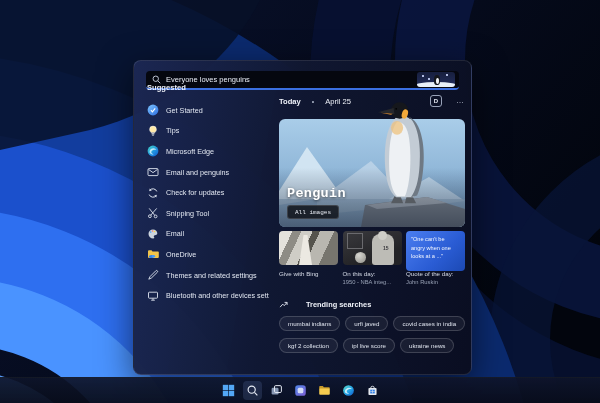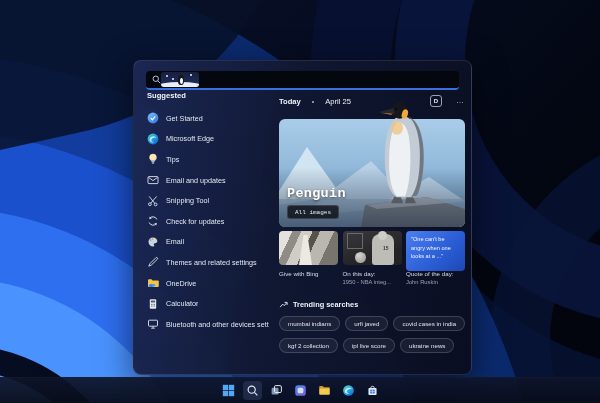--- a/index.html
+++ b/index.html
@@ -29,21 +29,21 @@
   }
   .pengart{
     width:38px;height:15px;border-radius:3px;overflow:hidden;position:relative;
     background:linear-gradient(#171f3e,#232e5c);flex:0 0 auto;
   }
   .pengart .snow{position:absolute;bottom:-4px;left:-4px;right:-4px;height:9px;background:#e8f0f8;border-radius:50%;}
   .pengart .pg{position:absolute;bottom:2px;left:17px;width:6px;height:10px;background:#15171c;border-radius:45% 45% 40% 40%;}
   .pengart .pg:after{content:"";position:absolute;left:1.5px;top:3px;width:3px;height:6px;background:#f4f6f9;border-radius:50%;}
   .pengart .star{position:absolute;width:1.5px;height:1.5px;background:#cfd9ff;border-radius:50%;}
   
-  .suggested{position:absolute;left:13px;top:30px;width:122px;}
+  .suggested{position:absolute;left:13px;top:22px;width:122px;}
   .sugg-title{font-size:7.6px;font-weight:bold;color:#f0f3fa;margin-bottom:9px;}
   .sugg-item{display:flex;align-items:center;gap:7px;height:18.6px;margin-bottom:2px;cursor:default;}
   .sugg-item .lbl{font-size:7.2px;color:#e3e8f2;white-space:nowrap;overflow:hidden;}
   .sugg-item svg{flex:0 0 auto;}
   
   .rightcol{position:absolute;left:145px;top:34px;width:186px;}
   .today-row{display:flex;align-items:center;font-size:7.6px;color:#eef1f8;height:12px;gap:7px;}
   .today-row .dot{margin:0 4px;color:#aab3c6;font-size:7px;}
   .today-row .sp{flex:1;}
   .badge-d{
@@ -80,21 +80,21 @@
     background:radial-gradient(circle at 35% 30%,#d8d7d1,#8f8e88);}
   .img-bball .frame{position:absolute;left:4px;top:2px;width:14px;height:14px;border:1px solid #6a6a6e;}
   .mini-quote{height:40px;margin-bottom:-6px;border-radius:4px;overflow:hidden;position:relative;
     background:linear-gradient(135deg,#4b7ef0 0%,#2a5cd4 60%,#1c49b4 100%);
     box-sizing:border-box;padding:4px 5px;}
   .mini-quote .qt{font-size:5.6px;line-height:1.55;color:#f3f7ff;}
   .cap1{font-size:6.2px;color:#d7dce8;margin-top:5px;line-height:1.4;white-space:nowrap;}
   .cap2{font-size:5.8px;color:#97a0b4;line-height:1.35;white-space:nowrap;}
   
   .trending{margin-top:14px;}
-  .trend-head{display:flex;align-items:center;gap:5px;font-size:7.4px;font-weight:bold;color:#eef1f8;}
+  .trend-head{display:flex;align-items:center;gap:18px;font-size:7.4px;font-weight:bold;color:#eef1f8;}
   .pill-row{display:flex;gap:5px;margin-top:7px;}
   .pill{
     font-size:6.2px;color:#dfe4ee;padding:3px 8px;border-radius:9px;white-space:nowrap;
     background:rgba(255,255,255,.055);border:1px solid rgba(255,255,255,.17);
   }
   
   .taskbar{
     position:absolute;left:0;right:0;bottom:0;height:25px;
     background:linear-gradient(rgba(14,20,42,.92),rgba(8,12,26,.95));
     border-top:1px solid rgba(255,255,255,.05);
@@ -131,20 +131,21 @@
   </svg>
 </div>
 
 <div class="panel">
 
   <div class="searchbox">
     <svg width="9" height="9" viewBox="0 0 12 12">
       <circle cx="5" cy="5" r="3.6" fill="none" stroke="#cfd6e4" stroke-width="1.2"></circle>
       <path d="M7.8 7.8 L11 11" stroke="#cfd6e4" stroke-width="1.2"></path>
     </svg>
+    <input type="text" value="Everyone loves penguins" style="">
     <div class="pengart">
       <span class="star" style="left:5px;top:3px"></span>
       <span class="star" style="left:11px;top:6px"></span>
       <span class="star" style="left:29px;top:2px"></span>
       <div class="snow"></div>
       <div class="pg"></div>
     </div>
   </div>
 
   <div class="suggested">
@@ -155,112 +156,99 @@
         <defs>
             <linearGradient id="g1" x1="0" y1="0" x2="1" y2="1">
               <stop offset="0" stop-color="#7cc4ff"></stop>
               <stop offset="1" stop-color="#2f6fe0"></stop>
             </linearGradient>
           </defs>
         <circle cx="6" cy="6" r="5.4" fill="url(#g1)"></circle>
         <path d="M3.9 6.2 L5.4 7.8 L8.2 4.3" stroke="#fff" fill="none" stroke-width="1.1"></path>
       </svg>
       <span class="lbl">Get Started</span>
+    </div>
+
+    <div class="sugg-item">
+      <svg width="12" height="12" viewBox="0 0 12 12">
+        <path d="M6 1.1 a3.4 3.4 0 0 1 3.4 3.4 c0 1.6-1 2.3-1.5 3.1 H4.1 c-.5-.8-1.5-1.5-1.5-3.1 A3.4 3.4 0 0 1 6 1.1 Z" fill="#ffe9a8" stroke="#f5f7fb" stroke-width="0.5"></path>
+        <rect x="4.5" y="8.2" width="3" height="1.2" rx="0.4" fill="#dfe3ea"></rect>
+        <rect x="4.9" y="9.8" width="2.2" height="1" rx="0.4" fill="#aab0bd"></rect>
+      </svg>
+      <span class="lbl">Tips</span>
     </div>
 
     <div class="sugg-item">
       <svg width="12" height="12" viewBox="0 0 12 12">
         <defs>
             <linearGradient id="g2" x1="0" y1="0" x2="1" y2="1">
               <stop offset="0" stop-color="#45d6c8"></stop>
               <stop offset="0.6" stop-color="#1e8fe0"></stop>
               <stop offset="1" stop-color="#1256c8"></stop>
             </linearGradient>
           </defs>
         <circle cx="6" cy="6" r="5.4" fill="url(#g2)"></circle>
         <path d="M2.6 7.6 A3.8 3.8 0 0 1 9.6 5.2 C8.2 4.4 5.2 4.6 4.4 6.6 C3.9 7.9 5 9 6.6 9.2 C5 9.8 3.2 9 2.6 7.6 Z" fill="#d9f4ff" opacity="0.85"></path>
       </svg>
       <span class="lbl">Microsoft Edge</span>
     </div>
 
     <div class="sugg-item">
       <svg width="12" height="12" viewBox="0 0 12 12">
-        <path d="M6 1.1 a3.4 3.4 0 0 1 3.4 3.4 c0 1.6-1 2.3-1.5 3.1 H4.1 c-.5-.8-1.5-1.5-1.5-3.1 A3.4 3.4 0 0 1 6 1.1 Z" fill="#ffe9a8" stroke="#f5f7fb" stroke-width="0.5"></path>
-        <rect x="4.5" y="8.2" width="3" height="1.2" rx="0.4" fill="#dfe3ea"></rect>
-        <rect x="4.9" y="9.8" width="2.2" height="1" rx="0.4" fill="#aab0bd"></rect>
-      </svg>
-      <span class="lbl">Tips</span>
-    </div>
-
-    <div class="sugg-item">
-      <svg width="12" height="12" viewBox="0 0 12 12">
         <rect x="1" y="2.6" width="10" height="7" rx="1" fill="none" stroke="#dfe5f0" stroke-width="0.9"></rect>
         <path d="M1.5 3.4 L6 6.6 L10.5 3.4" stroke="#dfe5f0" fill="none" stroke-width="0.9"></path>
       </svg>
-      <span class="lbl">Email and updates</span>
-    </div>
-
-    <div class="sugg-item">
-      <svg width="12" height="12" viewBox="0 0 12 12">
-        <circle cx="2.9" cy="9.2" r="1.4" fill="none" stroke="#dfe5f0" stroke-width="0.9"></circle>
-        <circle cx="8.6" cy="9.4" r="1.4" fill="none" stroke="#dfe5f0" stroke-width="0.9"></circle>
-        <path d="M3.8 8.1 L9.7 1.4 M7.7 8.3 L2.2 1.4" stroke="#dfe5f0" stroke-width="0.9"></path>
-      </svg>
-      <span class="lbl">Snipping Tool</span>
+      <span class="lbl">Email and penguins</span>
     </div>
 
     <div class="sugg-item">
       <svg width="12" height="12" viewBox="0 0 12 12">
         <path d="M9.8 4.4 A4.1 4.1 0 0 0 2.6 3.6" fill="none" stroke="#dfe5f0" stroke-width="1"></path>
         <path d="M2.6 1.6 L2.4 4 L4.8 3.6 Z" fill="#dfe5f0"></path>
         <path d="M2.2 7.6 A4.1 4.1 0 0 0 9.4 8.4" fill="none" stroke="#dfe5f0" stroke-width="1"></path>
         <path d="M9.4 10.4 L9.6 8 L7.2 8.4 Z" fill="#dfe5f0"></path>
       </svg>
       <span class="lbl">Check for updates</span>
     </div>
 
     <div class="sugg-item">
       <svg width="12" height="12" viewBox="0 0 12 12">
+        <circle cx="2.9" cy="9.2" r="1.4" fill="none" stroke="#dfe5f0" stroke-width="0.9"></circle>
+        <circle cx="8.6" cy="9.4" r="1.4" fill="none" stroke="#dfe5f0" stroke-width="0.9"></circle>
+        <path d="M3.8 8.1 L9.7 1.4 M7.7 8.3 L2.2 1.4" stroke="#dfe5f0" stroke-width="0.9"></path>
+      </svg>
+      <span class="lbl">Snipping Tool</span>
+    </div>
+
+    <div class="sugg-item">
+      <svg width="12" height="12" viewBox="0 0 12 12">
         <path d="M6 1.4 a4.6 4.6 0 1 0 .2 9.2 c1.2 0 1.4-.9.8-1.5-.6-.7-.2-1.7 1-1.8 1-.1 2.2-.4 2.3-1.7 C10.5 3 8.5 1.4 6 1.4 Z" fill="#ccd4de"></path>
         <circle cx="3.7" cy="4.1" r="0.8" fill="#4aa3ff"></circle>
         <circle cx="5.6" cy="3" r="0.8" fill="#ff7a66"></circle>
         <circle cx="7.6" cy="3.6" r="0.8" fill="#ffd84a"></circle>
       </svg>
       <span class="lbl">Email</span>
     </div>
 
     <div class="sugg-item">
       <svg width="12" height="12" viewBox="0 0 12 12">
-        <path d="M1.8 10.2 L3 7.6 L8.8 1.8 a1.05 1.05 0 0 1 1.5 1.5 L4.4 9 Z" fill="none" stroke="#dfe5f0" stroke-width="0.9"></path>
-      </svg>
-      <span class="lbl">Themes and related settings</span>
-    </div>
-
-    <div class="sugg-item">
-      <svg width="12" height="12" viewBox="0 0 12 12">
         <path d="M1 3.2 a1 1 0 0 1 1-1 h2.5 l1 1.2 H11 a.8.8 0 0 1 .8.8 v4.8 a1 1 0 0 1 -1 1 H2 a1 1 0 0 1 -1-1 Z" fill="#f2c44a"></path>
         <ellipse cx="4.4" cy="8.6" rx="2.5" ry="1.5" fill="#2e7fe8"></ellipse>
         <ellipse cx="6.4" cy="8.2" rx="1.7" ry="1.2" fill="#3f97ff"></ellipse>
       </svg>
       <span class="lbl">OneDrive</span>
     </div>
 
     <div class="sugg-item">
       <svg width="12" height="12" viewBox="0 0 12 12">
-        <rect x="2.8" y="1.2" width="6.4" height="9.6" rx="1" fill="#e6eaf1"></rect>
-        <rect x="3.8" y="2.4" width="4.4" height="2" rx="0.3" fill="#5b6472"></rect>
-        <circle cx="4.5" cy="6.2" r="0.55" fill="#5b6472"></circle>
-          <circle cx="6" cy="6.2" r="0.55" fill="#5b6472"></circle>
-          <circle cx="7.5" cy="6.2" r="0.55" fill="#5b6472"></circle>
-        <circle cx="4.5" cy="8" r="0.55" fill="#5b6472"></circle>
-          <circle cx="6" cy="8" r="0.55" fill="#5b6472"></circle>
-          <circle cx="7.5" cy="8" r="0.55" fill="#5b6472"></circle>
-      </svg>
-      <span class="lbl">Calculator</span>
-    </div>
+        <path d="M1.8 10.2 L3 7.6 L8.8 1.8 a1.05 1.05 0 0 1 1.5 1.5 L4.4 9 Z" fill="none" stroke="#dfe5f0" stroke-width="0.9"></path>
+      </svg>
+      <span class="lbl">Themes and related settings</span>
+    </div>
+
 
     <div class="sugg-item">
       <svg width="12" height="12" viewBox="0 0 12 12">
         <rect x="1.5" y="2.2" width="9" height="6" rx="0.8" fill="none" stroke="#dfe5f0" stroke-width="0.9"></rect>
         <path d="M6 8.4 v1.6 M4.2 10.2 h3.6" stroke="#dfe5f0" stroke-width="0.9"></path>
       </svg>
       <span class="lbl">Bluetooth and other devices sett...</span>
     </div>
   </div>
 

